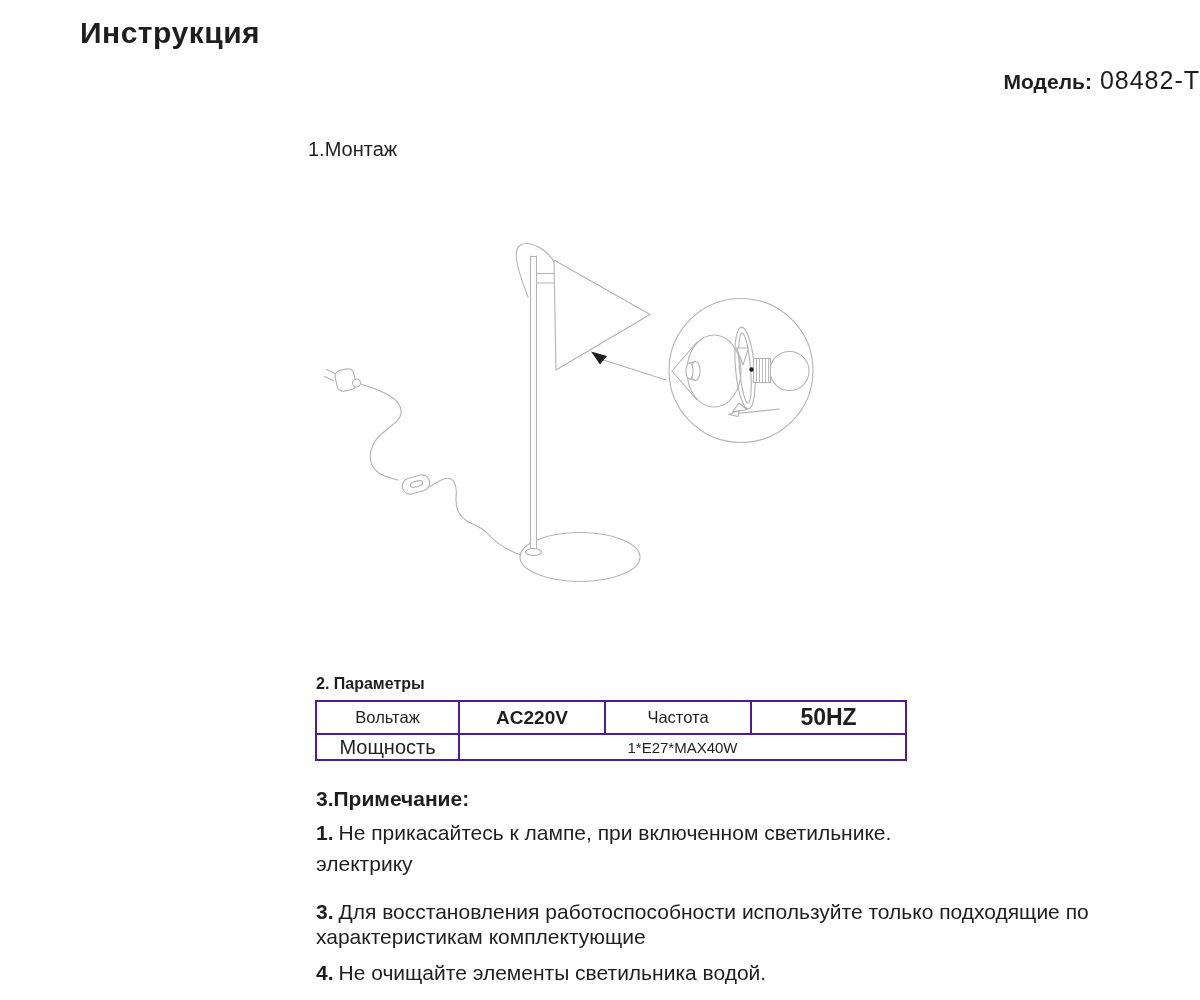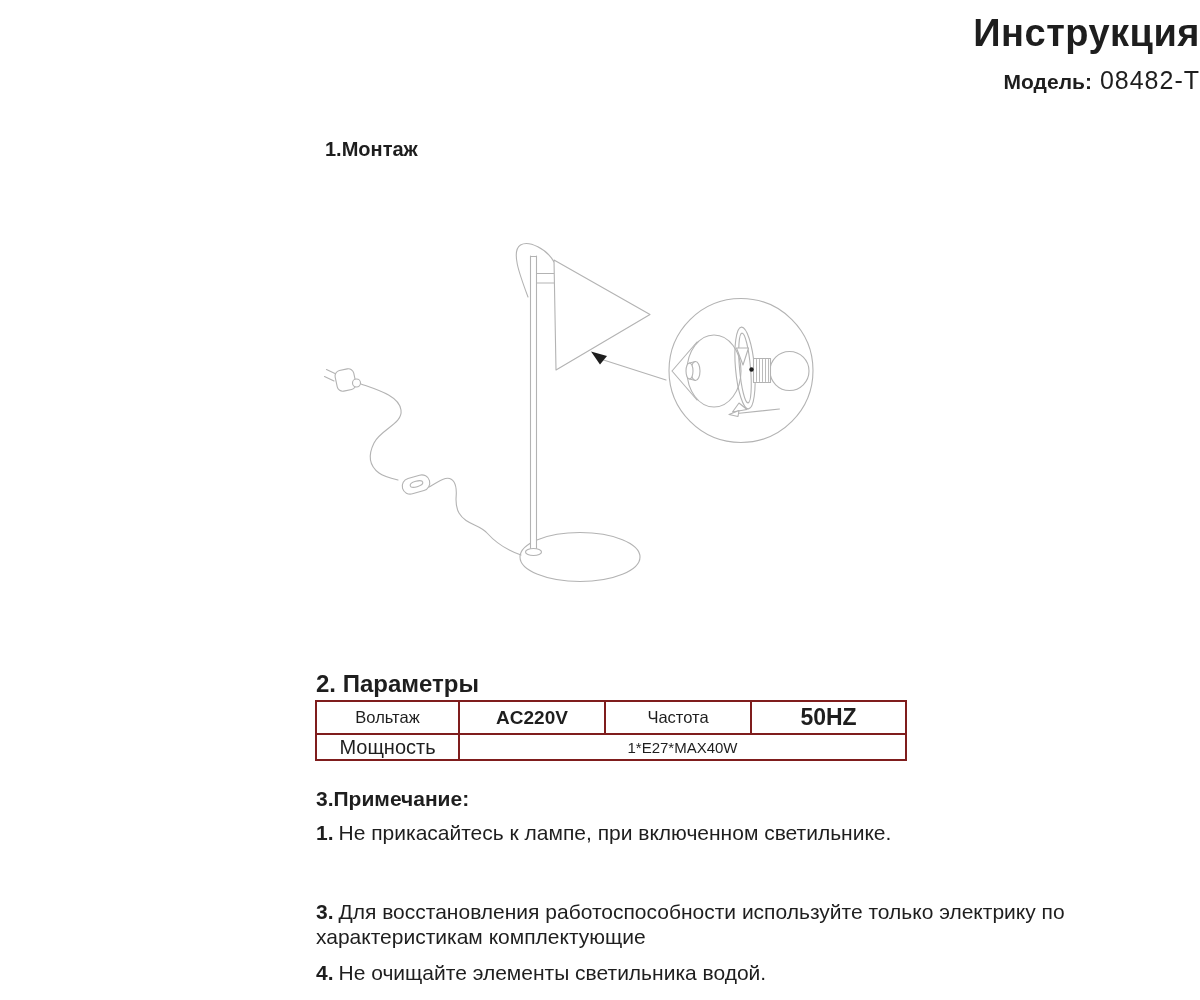--- a/index.html
+++ b/index.html
@@ -2,38 +2,38 @@
 <html><head>
 <meta charset="utf-8">
 <style>
   html,body{margin:0;padding:0;background:#ffffff;}
   .page{
     position:relative;width:1200px;height:1000px;background:#ffffff;
     font-family:"Liberation Sans",sans-serif;color:#1e1e1e;overflow:hidden;
   }
   .abs{position:absolute;}
   .doc-title{
-    left:80px;top:14px;width:1120px;text-align:right;
-    font-size:38px;font-weight:bold;line-height:38px;letter-spacing:.5px;
+    left:80px;top:14px;width:1120px;text-align:left;
+    font-size:30px;font-weight:bold;line-height:38px;letter-spacing:.5px;
   }
   .model-line{
     left:64px;top:64px;width:1136px;text-align:right;line-height:32px;white-space:nowrap;
   }
   .model-label{font-size:21px;font-weight:bold;margin-right:8px;}
   .model-value{font-size:25px;letter-spacing:1px;}
-  .h-montage{left:325px;top:136px;font-size:20px;font-weight:bold;line-height:26px;}
-  .h-params{left:316px;top:671px;font-size:24px;font-weight:bold;line-height:26px;}
+  .h-montage{left:308px;top:136px;font-size:20px;font-weight:normal;line-height:26px;}
+  .h-params{left:316px;top:671px;font-size:16px;font-weight:bold;line-height:26px;}
   .h-notes{left:316px;top:785px;font-size:21px;font-weight:bold;line-height:27px;}
   .diagram{left:300px;top:225px;width:560px;height:380px;}
   .ptable{
     position:absolute;left:315px;top:700px;width:590px;
     border-collapse:collapse;table-layout:fixed;color:#1e1e1e;
   }
   .ptable td{
-    border:2px solid #7f1d1d;text-align:center;vertical-align:middle;padding:0;
+    border:2px solid #4c1d95;text-align:center;vertical-align:middle;padding:0;
     font-family:"Liberation Sans",sans-serif;
   }
   .r1{height:33px;}
   .r2{height:26px;}
   .cell-label{font-size:16.5px;}
   .cell-frequency{font-size:16.5px;}
   .cell-voltage{font-size:19px;font-weight:bold;}
   .cell-hz{font-size:23px;font-weight:bold;}
   .cell-power-label{font-size:20px;}
   .cell-power-value{font-size:15px;}
@@ -145,24 +145,25 @@
   </tbody>
     </table>
 
   <div class="abs h-notes">3.Примечание:</div>
 
   <div class="note" style="top:821px">
     <div><span class="num">1.</span><span>Не прикасайтесь к лампе, при включенном светильнике.</span></div>
   </div>
 
   <div class="note" style="top:852px">
+    <div><span>электрику</span></div>
   </div>
 
   <div class="note" style="top:900px">
-    <div><span class="num">3.</span><span>Для восстановления работоспособности используйте только электрику по</span></div>
+    <div><span class="num">3.</span><span>Для восстановления работоспособности используйте только подходящие по</span></div>
     <div><span>характеристикам комплектующие</span></div>
   </div>
 
   <div class="note" style="top:961px">
     <div><span class="num">4.</span><span>Не очищайте элементы светильника водой.</span></div>
   </div>
 
 </div>
 
 </body></html>

